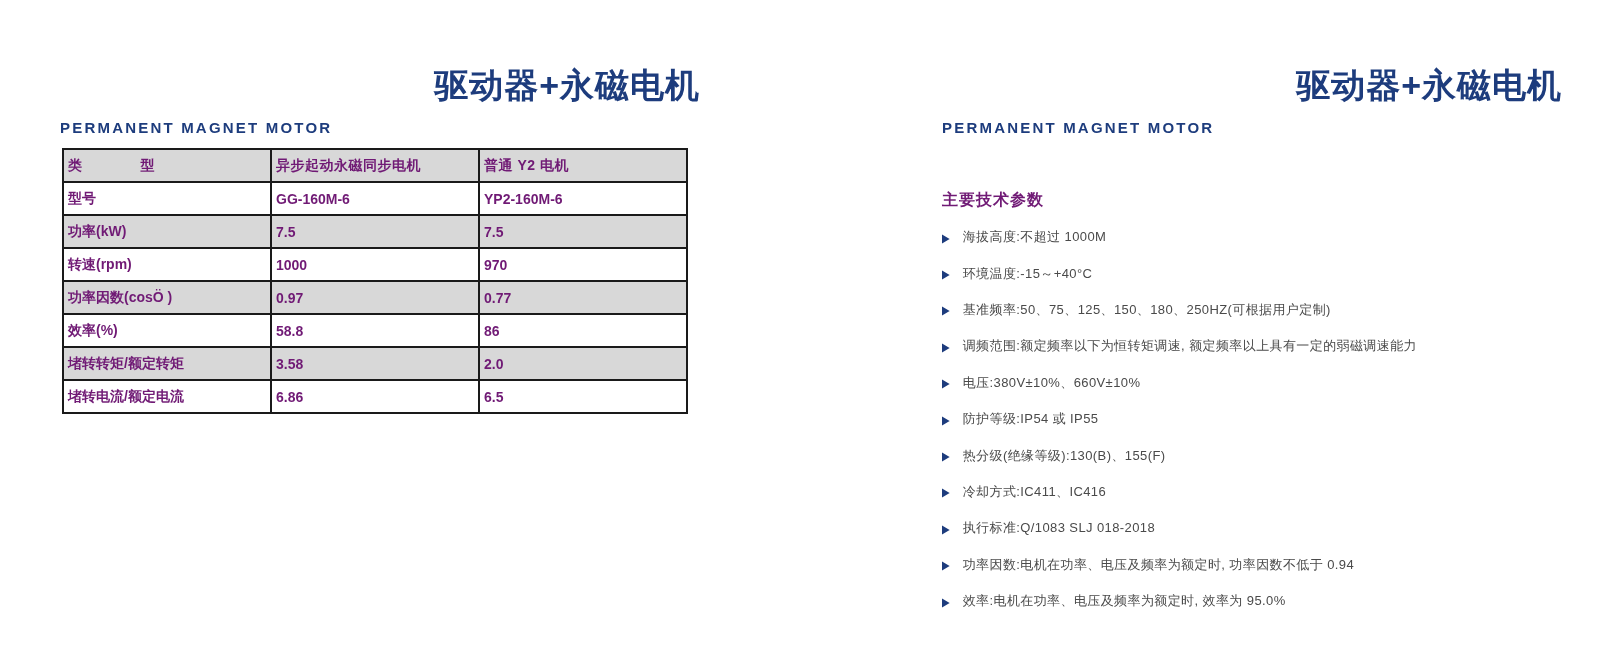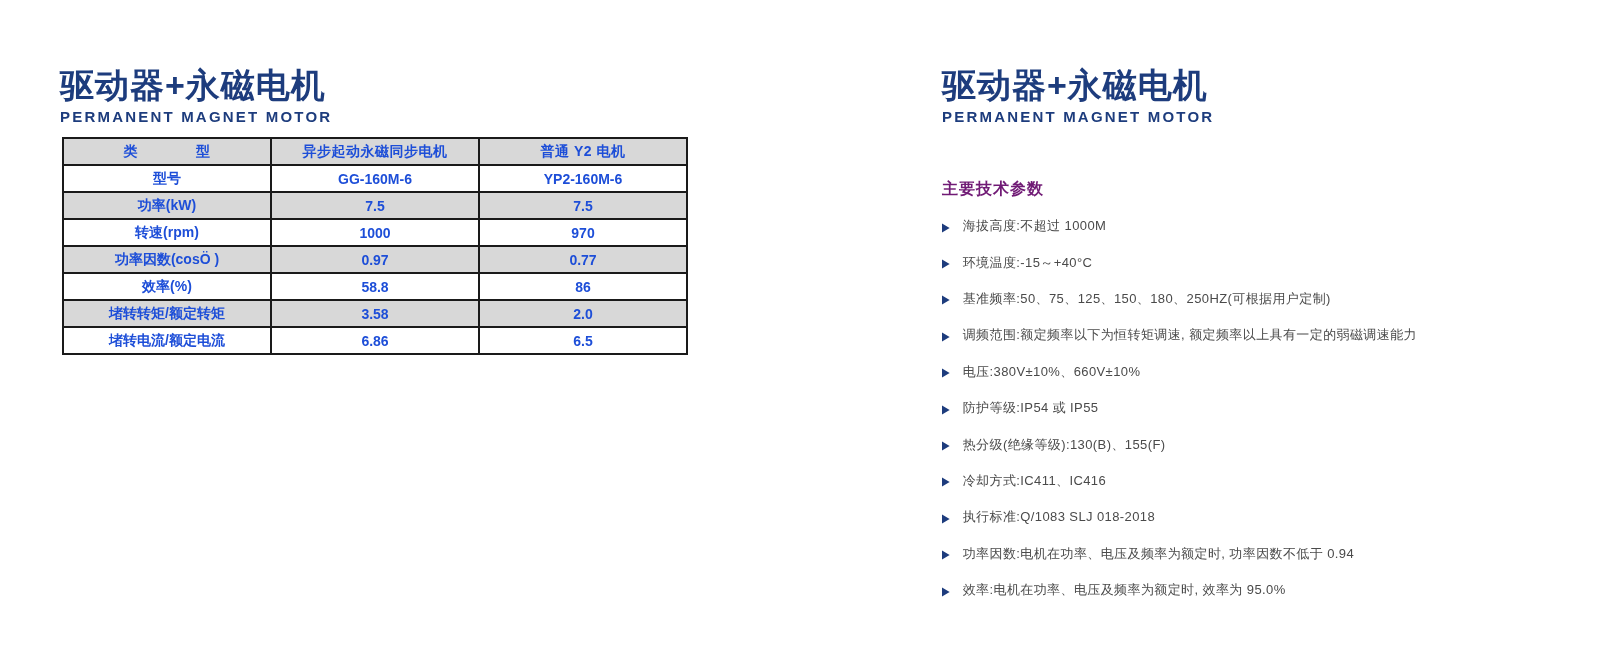--- a/index.html
+++ b/index.html
@@ -5,32 +5,32 @@
   * { margin:0; padding:0; box-sizing:border-box; }
   html,body { width:1600px; height:668px; background:#ffffff; overflow:hidden;
     font-family:"Liberation Sans","DejaVu Sans",sans-serif; }
   .page { position:relative; width:1600px; height:668px; background:#fff; }
 
   
   .col-left  { position:absolute; left:60px;  top:66px; width:640px; }
   .col-right { position:absolute; left:942px; top:66px; width:620px; }
 
   
-  .title { font-size:34px; line-height:38px; font-weight:800; color:#1d3c7d; letter-spacing:1px; }
-  .subtitle { margin-top:4px; font-size:15px; font-weight:800; color:#1d3c7d; letter-spacing:2.2px; }
+  .title { font-size:34px; line-height:38px; font-weight:800; color:#1d3c7d; letter-spacing:1px;text-align:right; }
+  .subtitle { margin-top:15px; font-size:15px; font-weight:800; color:#1d3c7d; letter-spacing:2.2px; }
 
   
   .intro { margin-top:50px; color:#333; font-weight:700; font-size:13.5px; }
   .intro .line { line-height:31.5px; white-space:nowrap; letter-spacing:0.4px; }
 
   
   .tbl-wrap { margin-top:12px; margin-left:2px; }
   table { width:626px; border-collapse:collapse; table-layout:fixed; }
-  th, td { border:2px solid #1a1a1a; height:27px; text-align:center; vertical-align:middle;
-    font-size:14px; color:#1d4ed8; padding:0 4px; }
+  th, td { border:2px solid #1a1a1a; height:33px; text-align:left; vertical-align:middle;
+    font-size:14px; color:#701a75; padding:0 4px; }
   th { background:#d8d8d8; font-weight:700; letter-spacing:0.5px; }
   td:first-child { font-weight:700; }
   td { font-weight:600; background:#ffffff;margin-left:32px; }
   tbody tr:nth-child(even) td { background:#d8d8d8; }
 
   
   .section-title { margin-top:54px; font-size:16px; font-weight:800; color:#701a75; letter-spacing:1px; }
   .spec-list { list-style:none; margin-top:8px; }
   .spec-list li { display:flex; align-items:center; height:36.4px; }
   .arr { color:#1d3c7d; font-size:10px; margin-right:13px; flex:0 0 auto; transform:scaleY(1.15); }

